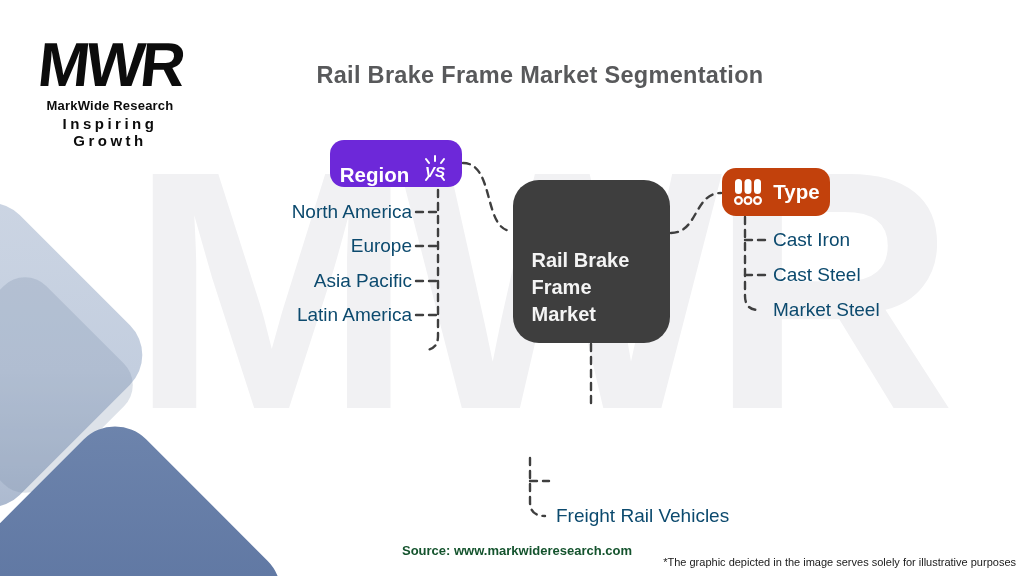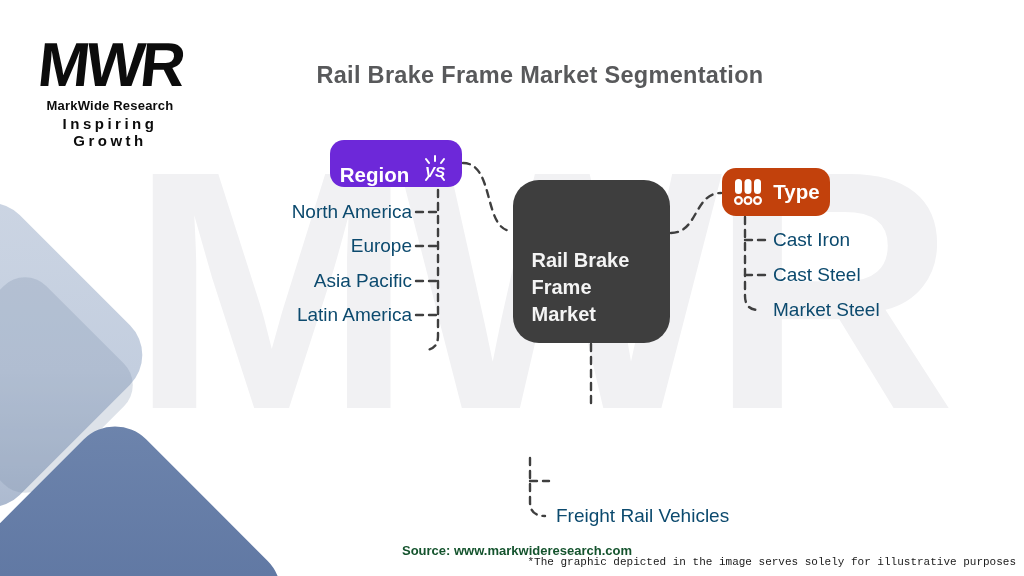--- a/index.html
+++ b/index.html
@@ -55,21 +55,21 @@
   .badge-type{left:722px;top:168px;width:108px;height:48px;}
   .badge-application{left:508px;top:410px;width:167px;height:47px;}
   .badge svg{display:block;}
   
   .item{
     position:absolute;z-index:2;font-size:19px;color:#0c4a6e;line-height:24px;white-space:nowrap;
   }
   .item.right-align{text-align:right;}
   
   .source{position:absolute;left:402px;top:543px;z-index:2;font-size:13px;font-weight:bold;color:#14532d;}
-  .disclaimer{position:absolute;right:8px;top:556px;z-index:2;font-size:11px;color:#1a1a1a;font-family:Liberation Mono, monospace;}
+  .disclaimer{position:absolute;right:8px;top:556px;z-index:2;font-size:11px;color:#1a1a1a;}
   
   #connectors{position:absolute;left:0;top:0;z-index:1;}
   #connectors path{fill:none;stroke:#3f3f3f;stroke-width:2.4;stroke-linecap:round;stroke-dasharray:7 6;}
 </style>
 </head>
 <body>
 
 <div id="canvas">
 
   <div class="bg-diamond-light"></div>

